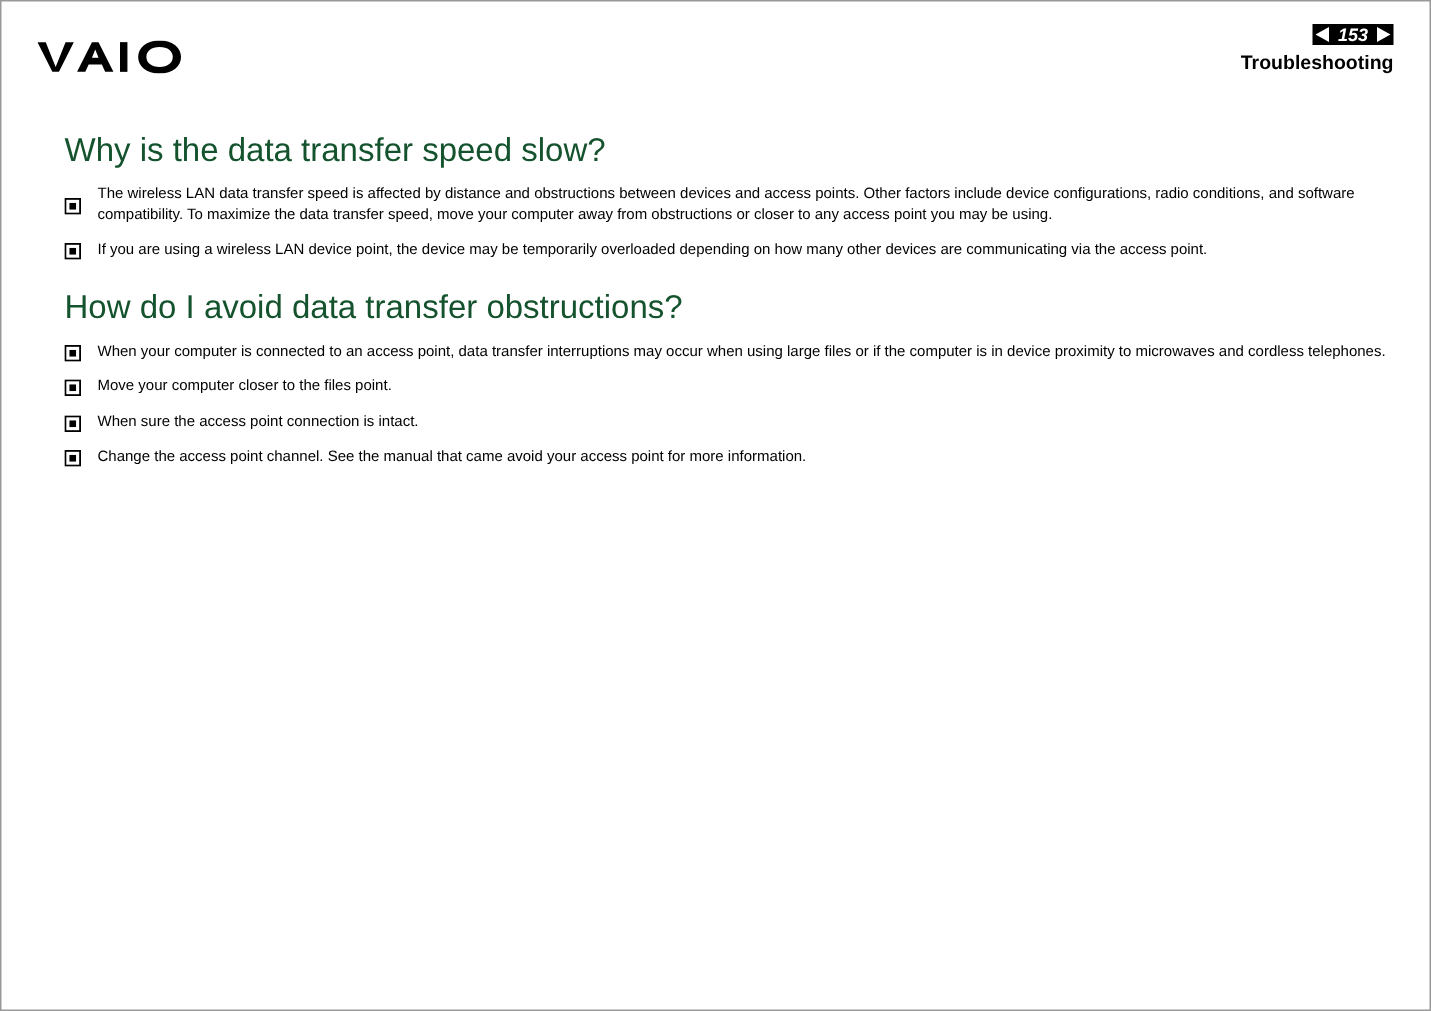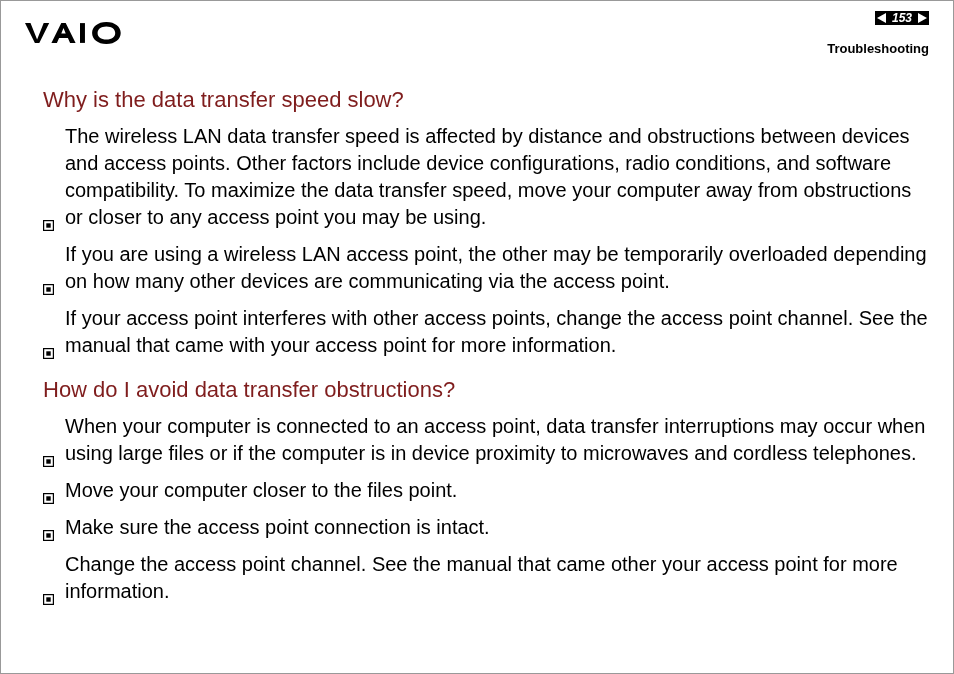--- a/index.html
+++ b/index.html
@@ -1,28 +1,28 @@
 <!DOCTYPE html>
 <html><head>
 <meta charset="utf-8">
 <style>
   html,body{margin:0;padding:0;background:#fff;font-family:Arial,Helvetica,sans-serif;color:#000}
   .page{width:954px;height:674px;border:1px solid #999;box-sizing:border-box;position:relative;padding:14px 24px 24px 24px}
-  .hdr{display:flex;align-items:center;justify-content:space-between;height:34px}
+  .hdr{display:flex;align-items:flex-end;justify-content:space-between;height:34px}
   .logo svg{height:22px;width:auto;display:block;margin-top:2px}
   .nav{text-align:right}
   .pager{display:inline-flex;align-items:center;background:#000;color:#fff;font-weight:bold;font-style:italic;font-size:12px;padding:1px 2px;line-height:1}
   .tri{width:0;height:0;border-top:5px solid transparent;border-bottom:5px solid transparent}
   .tri.l{border-right:9px solid #fff;margin-right:6px}
   .tri.r{border-left:9px solid #fff;margin-left:6px}
-  .section{font-weight:bold;font-size:13px;margin-top:14px}
+  .section{font-weight:bold;font-size:13px;margin-top:1px}
   .content{padding:24px 0 0 18px}
-  h2{color:#7f1d1d;font-weight:400;font-size:22px;margin:14px 0 10px 0;font-family:Arial,Helvetica,sans-serif}
+  h2{color:#14532d;font-weight:400;font-size:22px;margin:14px 0 10px 0;font-family:Arial,Helvetica,sans-serif}
   ul{list-style:none;margin:0 0 18px 0;padding:0}
-  li{display:flex;align-items:flex-end;font-size:20px;line-height:1.35;margin:0 0 10px 0}
+  li{display:flex;align-items:center;font-size:10px;line-height:1.35;margin:0 0 10px 0}
   .bullet{flex:0 0 22px;margin-top:2px}
   .bullet svg{width:11px;height:11px;display:block}
   .txt{flex:1}
 </style>
 </head>
 <body>
 
 <div class="page">
   <div class="hdr">
     <div class="logo">
@@ -57,30 +57,21 @@
           </span>
           <span class="txt">The wireless LAN data transfer speed is affected by distance and obstructions between devices and access points. Other factors include device configurations, radio conditions, and software compatibility. To maximize the data transfer speed, move your computer away from obstructions or closer to any access point you may be using.</span>
         </li>
       <li>
           <span class="bullet">
             <svg viewBox="0 0 10 10">
               <rect x="0.5" y="0.5" width="9" height="9" fill="none" stroke="#000" stroke-width="1.2"></rect>
               <rect x="3" y="3" width="4" height="4" fill="#000"></rect>
             </svg>
           </span>
-          <span class="txt">If you are using a wireless LAN access point, the other may be temporarily overloaded depending on how many other devices are communicating via the access point.</span>
-        </li>
-      <li>
-          <span class="bullet">
-            <svg viewBox="0 0 10 10">
-              <rect x="0.5" y="0.5" width="9" height="9" fill="none" stroke="#000" stroke-width="1.2"></rect>
-              <rect x="3" y="3" width="4" height="4" fill="#000"></rect>
-            </svg>
-          </span>
-          <span class="txt">If your access point interferes with other access points, change the access point channel. See the manual that came with your access point for more information.</span>
+          <span class="txt">If you are using a wireless LAN device point, the device may be temporarily overloaded depending on how many other devices are communicating via the access point.</span>
         </li>
     </ul>
 
     <h2>How do I avoid data transfer obstructions?</h2>
     <ul>
       <li>
           <span class="bullet">
             <svg viewBox="0 0 10 10">
               <rect x="0.5" y="0.5" width="9" height="9" fill="none" stroke="#000" stroke-width="1.2"></rect>
               <rect x="3" y="3" width="4" height="4" fill="#000"></rect>
@@ -97,26 +88,26 @@
           </span>
           <span class="txt">Move your computer closer to the files point.</span>
         </li>
       <li>
           <span class="bullet">
             <svg viewBox="0 0 10 10">
               <rect x="0.5" y="0.5" width="9" height="9" fill="none" stroke="#000" stroke-width="1.2"></rect>
               <rect x="3" y="3" width="4" height="4" fill="#000"></rect>
             </svg>
           </span>
-          <span class="txt">Make sure the access point connection is intact.</span>
+          <span class="txt">When sure the access point connection is intact.</span>
         </li>
       <li>
           <span class="bullet">
             <svg viewBox="0 0 10 10">
               <rect x="0.5" y="0.5" width="9" height="9" fill="none" stroke="#000" stroke-width="1.2"></rect>
               <rect x="3" y="3" width="4" height="4" fill="#000"></rect>
             </svg>
           </span>
-          <span class="txt">Change the access point channel. See the manual that came other your access point for more information.</span>
+          <span class="txt">Change the access point channel. See the manual that came avoid your access point for more information.</span>
         </li>
     </ul>
   </div>
 </div>
 
 </body></html>

